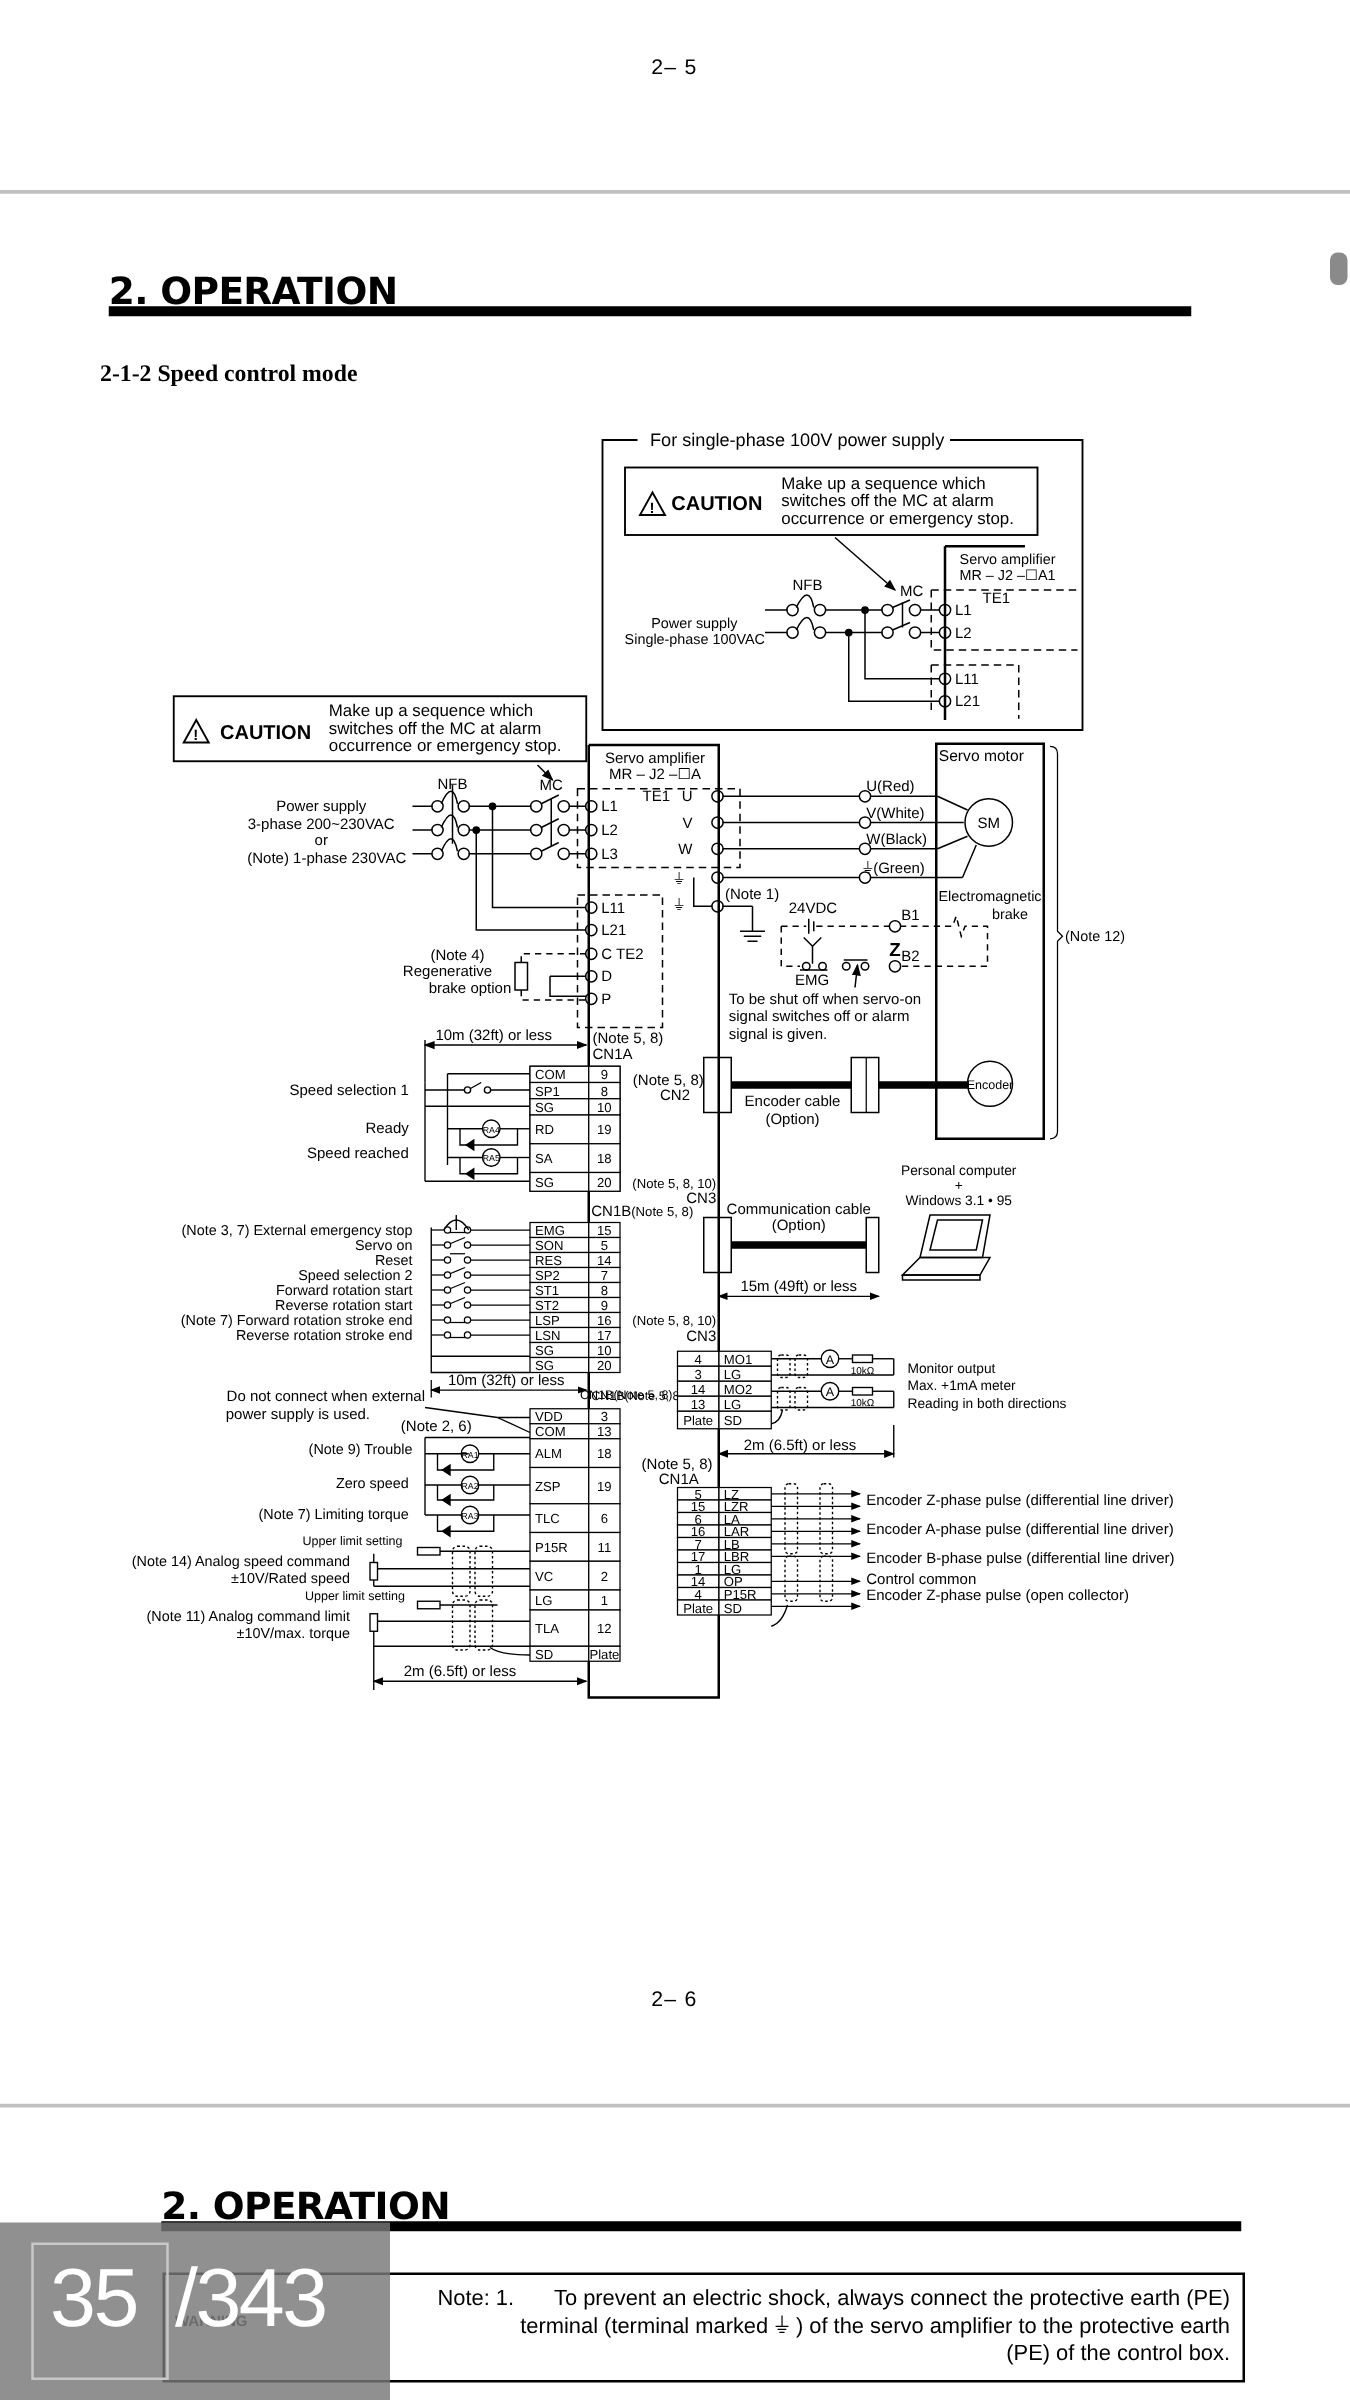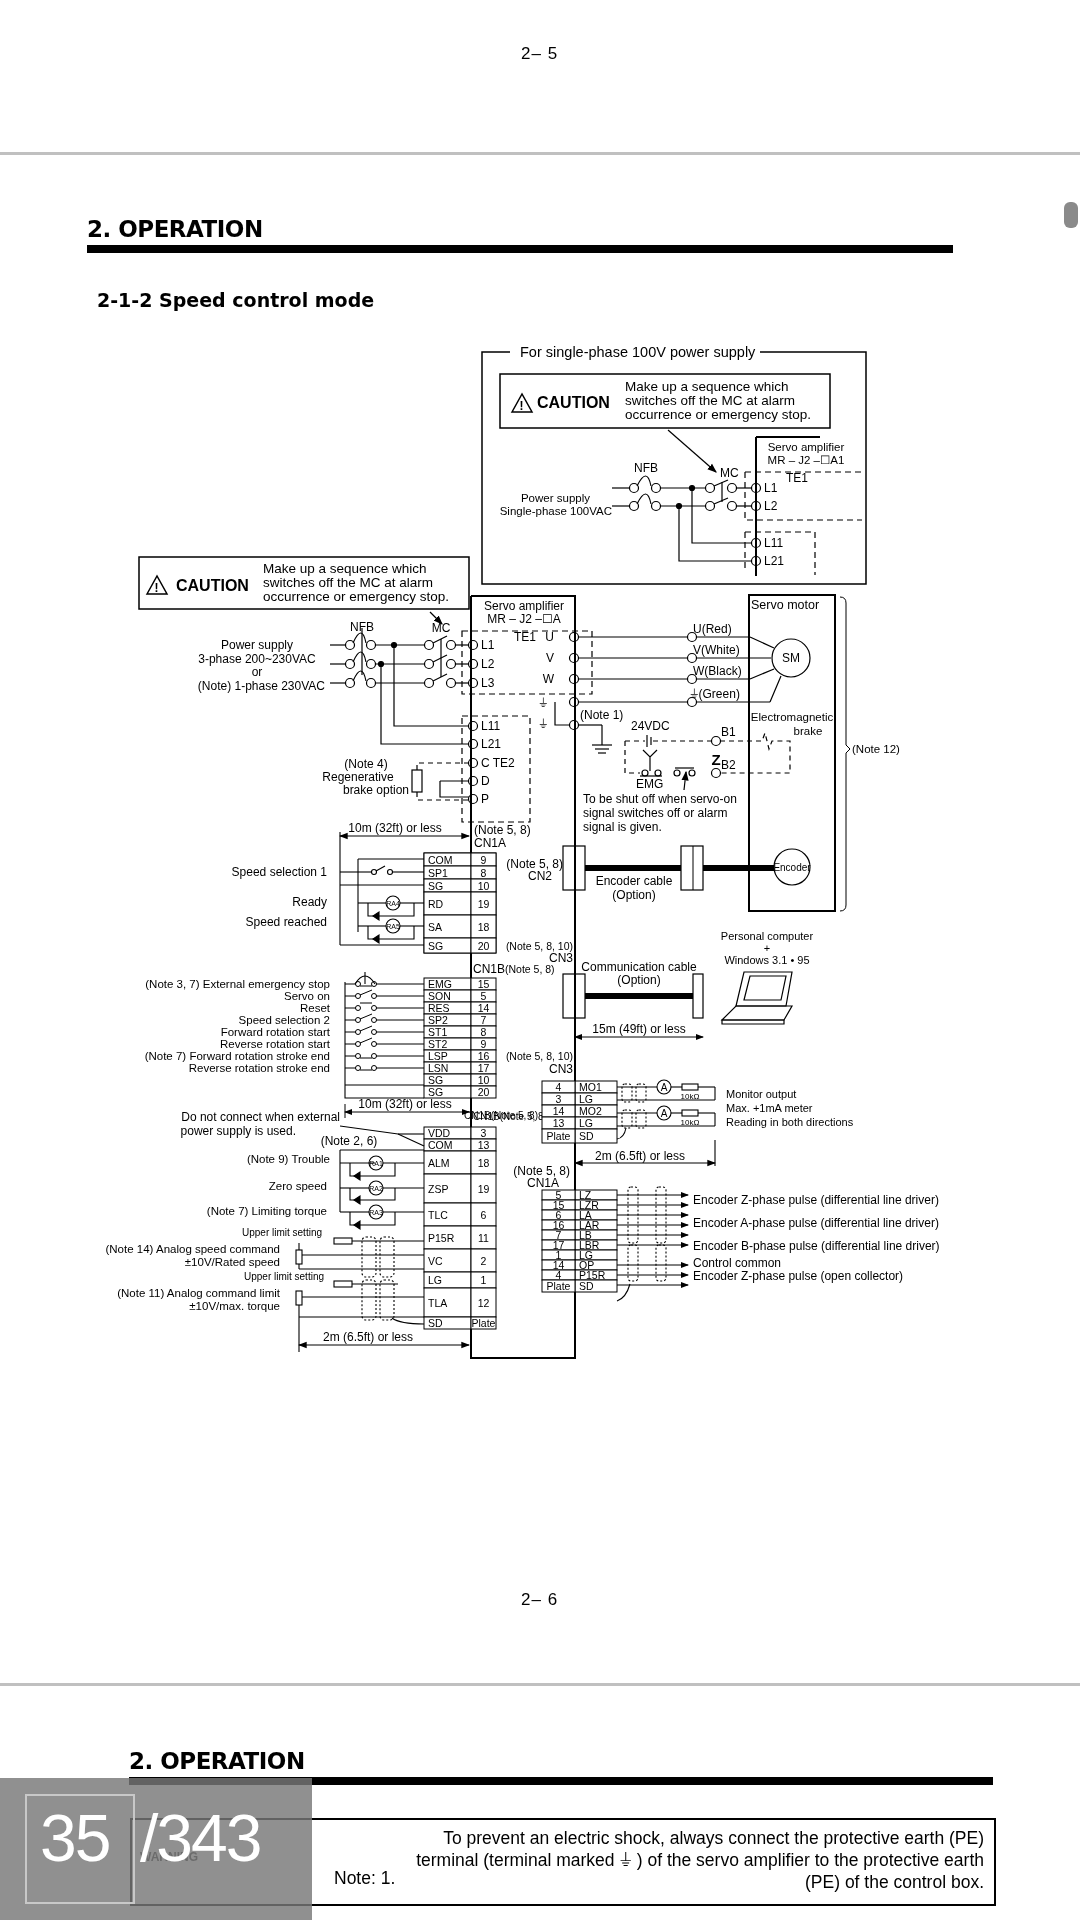--- a/index.html
+++ b/index.html
@@ -1,46 +1,46 @@
 <!DOCTYPE html>
 <html><head>
 <meta charset="utf-8">
 <style>
   html, body { margin:0; padding:0; }
   body { width:1080px; height:1920px; background:#ffffff; position:relative; overflow:hidden;
          font-family:"Liberation Sans", sans-serif; color:#000; }
   .abs { position:absolute; }
   .page-num { font-family:"Liberation Sans", sans-serif; font-size:17px; letter-spacing:1px; }
   .page-divider { left:0; width:1080px; height:3px; background:#c0c0c0; }
-  .section-title { font-family:"DejaVu Sans", sans-serif; font-weight:bold; font-size:23px; letter-spacing:-0.5px; }
+  .section-title { font-family:"DejaVu Sans", sans-serif; font-weight:bold; font-size:30px; letter-spacing:-0.5px; }
   .title-rule { background:#000; height:8px; }
   .subsection-title { font-family:"DejaVu Sans", sans-serif; font-weight:bold; font-size:19px; }
   .scrollbar-thumb { left:1064px; top:202px; width:14px; height:26px; background:#8a8a8a; border-radius:6px; }
   svg text { font-family:"Liberation Sans", sans-serif; fill:#000; }
   .note-box { left:130px; top:1818px; width:862px; height:84px; border:2px solid #000; background:#fff; }
   .note-text { left:334px; top:1827px; width:650px; font-size:17.5px; line-height:22px; font-family:"Liberation Sans", sans-serif; }
-  .note-label { position:absolute; left:0; top:0;margin-top:40px; }
+  .note-label { position:absolute; left:16px; top:0; }
   .note-body { position:absolute; left:78px; top:0; width:572px;text-align:right; }
   .page-indicator { left:0; top:1778px; width:312px; height:142px; background:rgba(120,120,120,0.82); }
   .page-indicator .cur-box { position:absolute; left:25px; top:16px; width:110px; height:110px; border:2px solid #c8c8c8; box-sizing:border-box; }
   .page-indicator .cur { position:absolute; left:40px; top:22px; font-size:66px; color:#fff; font-family:"Liberation Sans", sans-serif; letter-spacing:-2px; }
   .page-indicator .sep { position:absolute; left:140px; top:22px; font-size:66px; color:#fff; font-family:"Liberation Sans", sans-serif; letter-spacing:-2px; }
   .warn-fragment { left:140px; top:1850px; font-size:12px; font-weight:bold; color:#333; }
 </style>
 </head>
 <body>
 
 <div class="abs page-num" style="left:521px; top:44px;">2– 5</div>
 <div class="abs page-divider" style="top:152px;"></div>
 
 <div class="abs scrollbar-thumb"></div>
 
 <div class="abs section-title" style="left:87px; top:216px;">2. OPERATION</div>
 <div class="abs title-rule" style="left:87px; top:245px; width:866px;"></div>
-<div class="abs subsection-title" style="left:97px; top:289px;">2-1-2 Speed control mode</div>
+<div class="abs subsection-title" style="left:80px; top:289px;font-family:Liberation Serif, serif;">2-1-2 Speed control mode</div>
 
 <svg class="abs" style="left:0; top:0;" width="1080" height="1400" viewBox="0 0 1080 1400">
   <defs>
     <marker id="arr" markerWidth="8" markerHeight="8" refX="7" refY="4" orient="auto">
       <path d="M0,1 L8,4 L0,7 z" fill="#000"></path>
     </marker>
     <marker id="arrs" markerWidth="8" markerHeight="8" refX="1" refY="4" orient="auto">
       <path d="M8,1 L0,4 L8,7 z" fill="#000"></path>
     </marker>
   </defs>

